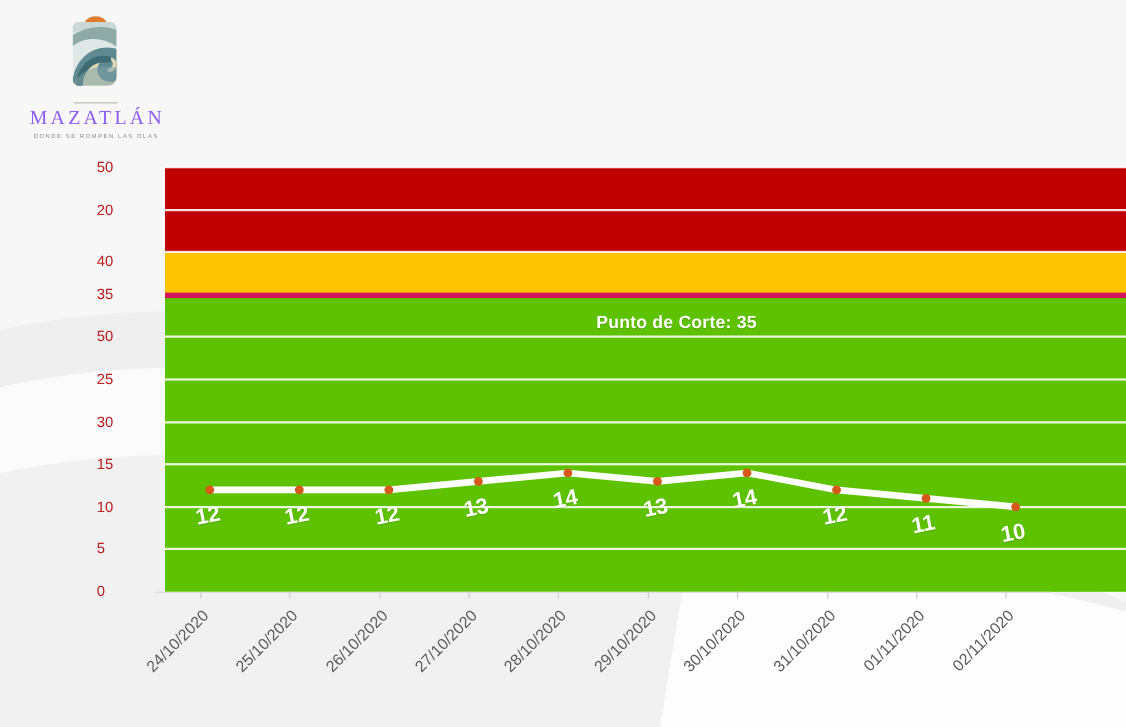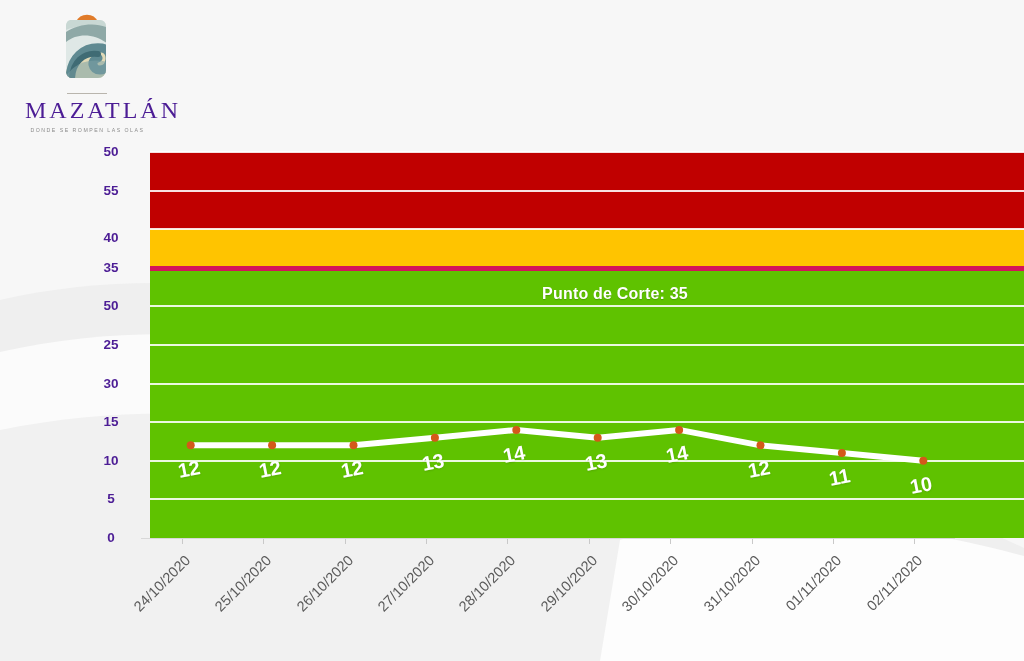--- a/index.html
+++ b/index.html
@@ -47,23 +47,23 @@
     display: block;
   }
   #logo-divider {
     width: 40px;
     height: 1px;
     background: #b9b5ad;
     margin: 3px auto 4px auto;
   }
   #logo-wordmark {
     font-family: "Liberation Serif", serif;
-    font-size: 24px;
+    font-size: 18px;
     letter-spacing: 3.0px;
-    color: #4c1d95;
+    color: #8b5cf6;
     line-height: 1;
     white-space: nowrap;
     text-indent: 3px;
   }
   #logo-tagline {
     font-family: "Liberation Sans", sans-serif;
     font-size: 5.2px;
     letter-spacing: 1.5px;
     color: #8a8a8a;
     margin-top: 5px;
@@ -118,25 +118,24 @@
     left: 0;
     width: 100%;
     height: 2px;
     background: rgba(255,255,255,0.88);
   }
 
   .ytick-label {
     position: absolute;
     right: 0;
     width: 46px;
-    text-align: center;
+    text-align: left;
     font-size: 13.5px;
-    color: #4c1d95;
+    color: #b91c1c;
     line-height: 1;
-    font-weight: bold;
   }
   #y-axis {
     position: absolute;
     left: 86px;
     top: 152px;
     width: 48px;
     height: 386px;
   }
 
   #cutline {
@@ -255,21 +254,21 @@
   <div id="y-axis">
       <div class="ytick-label" style="top: 379px;">0</div>
       <div class="ytick-label" style="top: 340.4px;">5</div>
       <div class="ytick-label" style="top: 301.8px;">10</div>
       <div class="ytick-label" style="top: 263.2px;">15</div>
       <div class="ytick-label" style="top: 224.6px;">30</div>
       <div class="ytick-label" style="top: 186px;">25</div>
       <div class="ytick-label" style="top: 147.4px;">50</div>
       <div class="ytick-label" style="top: 108.8px;">35</div>
       <div class="ytick-label" style="top: 79px;">40</div>
-      <div class="ytick-label" style="top: 31.6px;">55</div>
+      <div class="ytick-label" style="top: 31.6px;">20</div>
       <div class="ytick-label" style="top: -7px;">50</div>
     </div>
   <div id="plot-area">
     <div class="band band-green" style="top: 115.8px; height: 270.2px; background: rgb(95, 194, 0);"></div>
       <div class="band band-yellow" style="top: 77.2px; height: 38.6px; background: rgb(255, 196, 0);"></div>
       <div class="band band-red" style="top: 0px; height: 77.2px; background: rgb(192, 0, 0);"></div>
       <div class="gridline" style="top: 346.4px;"></div>
       <div class="gridline" style="top: 307.8px;"></div>
       <div class="gridline" style="top: 269.2px;"></div>
       <div class="gridline" style="top: 230.6px;"></div>

